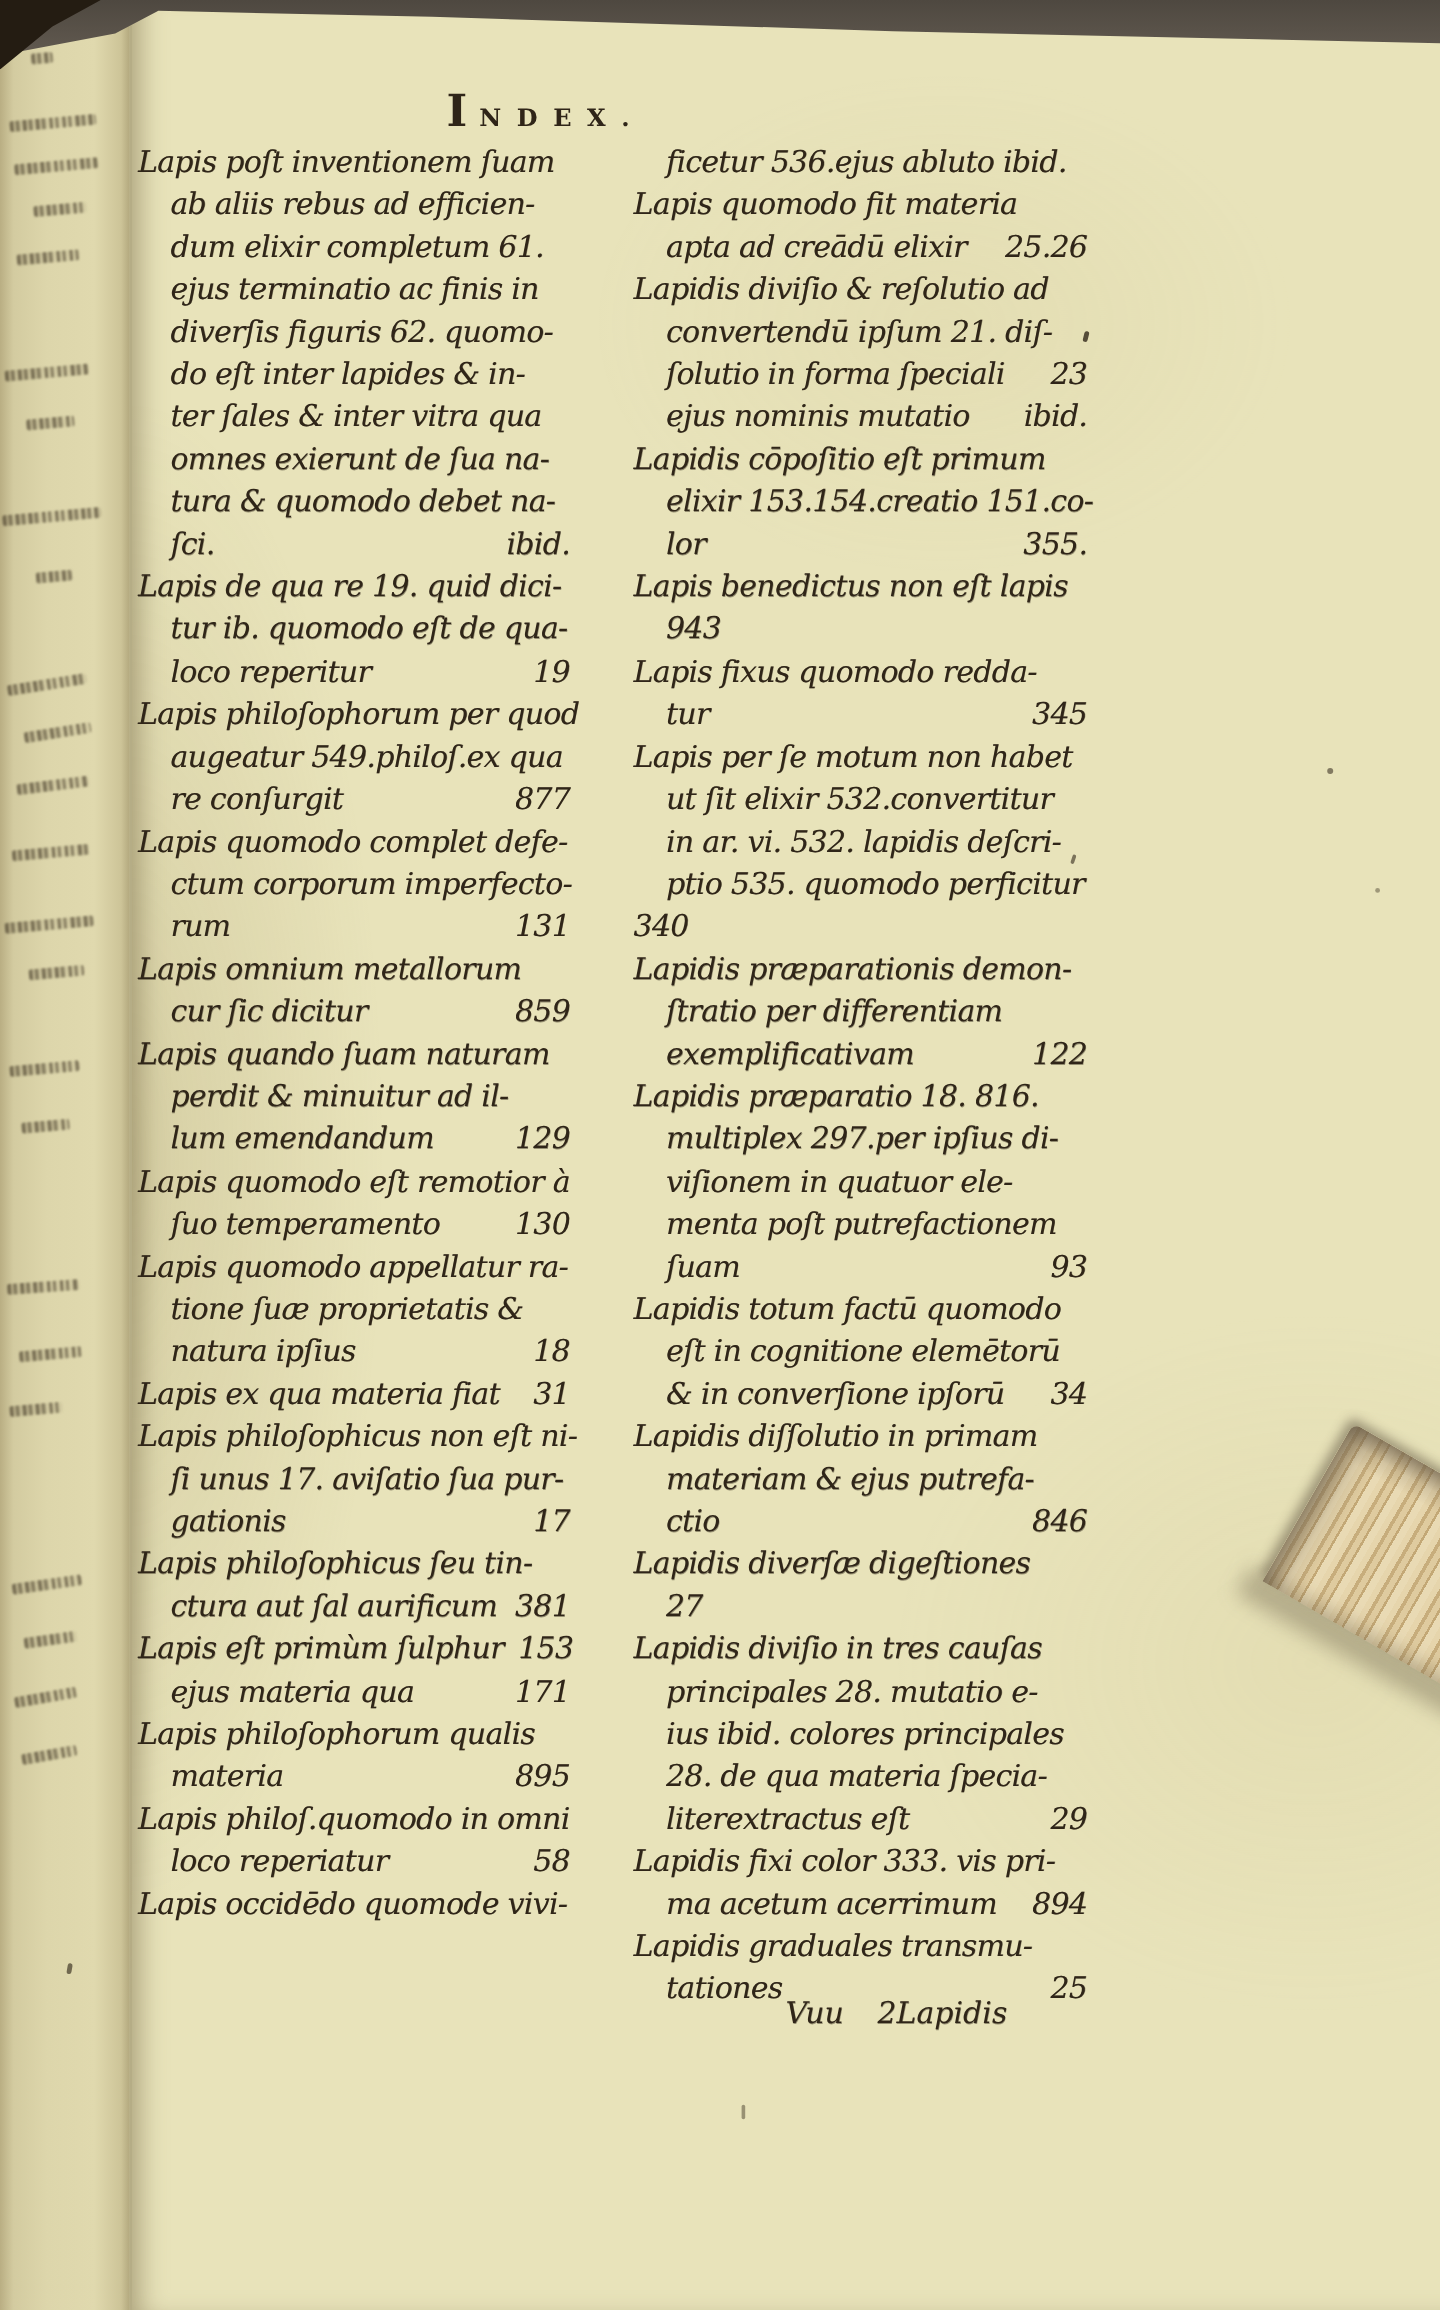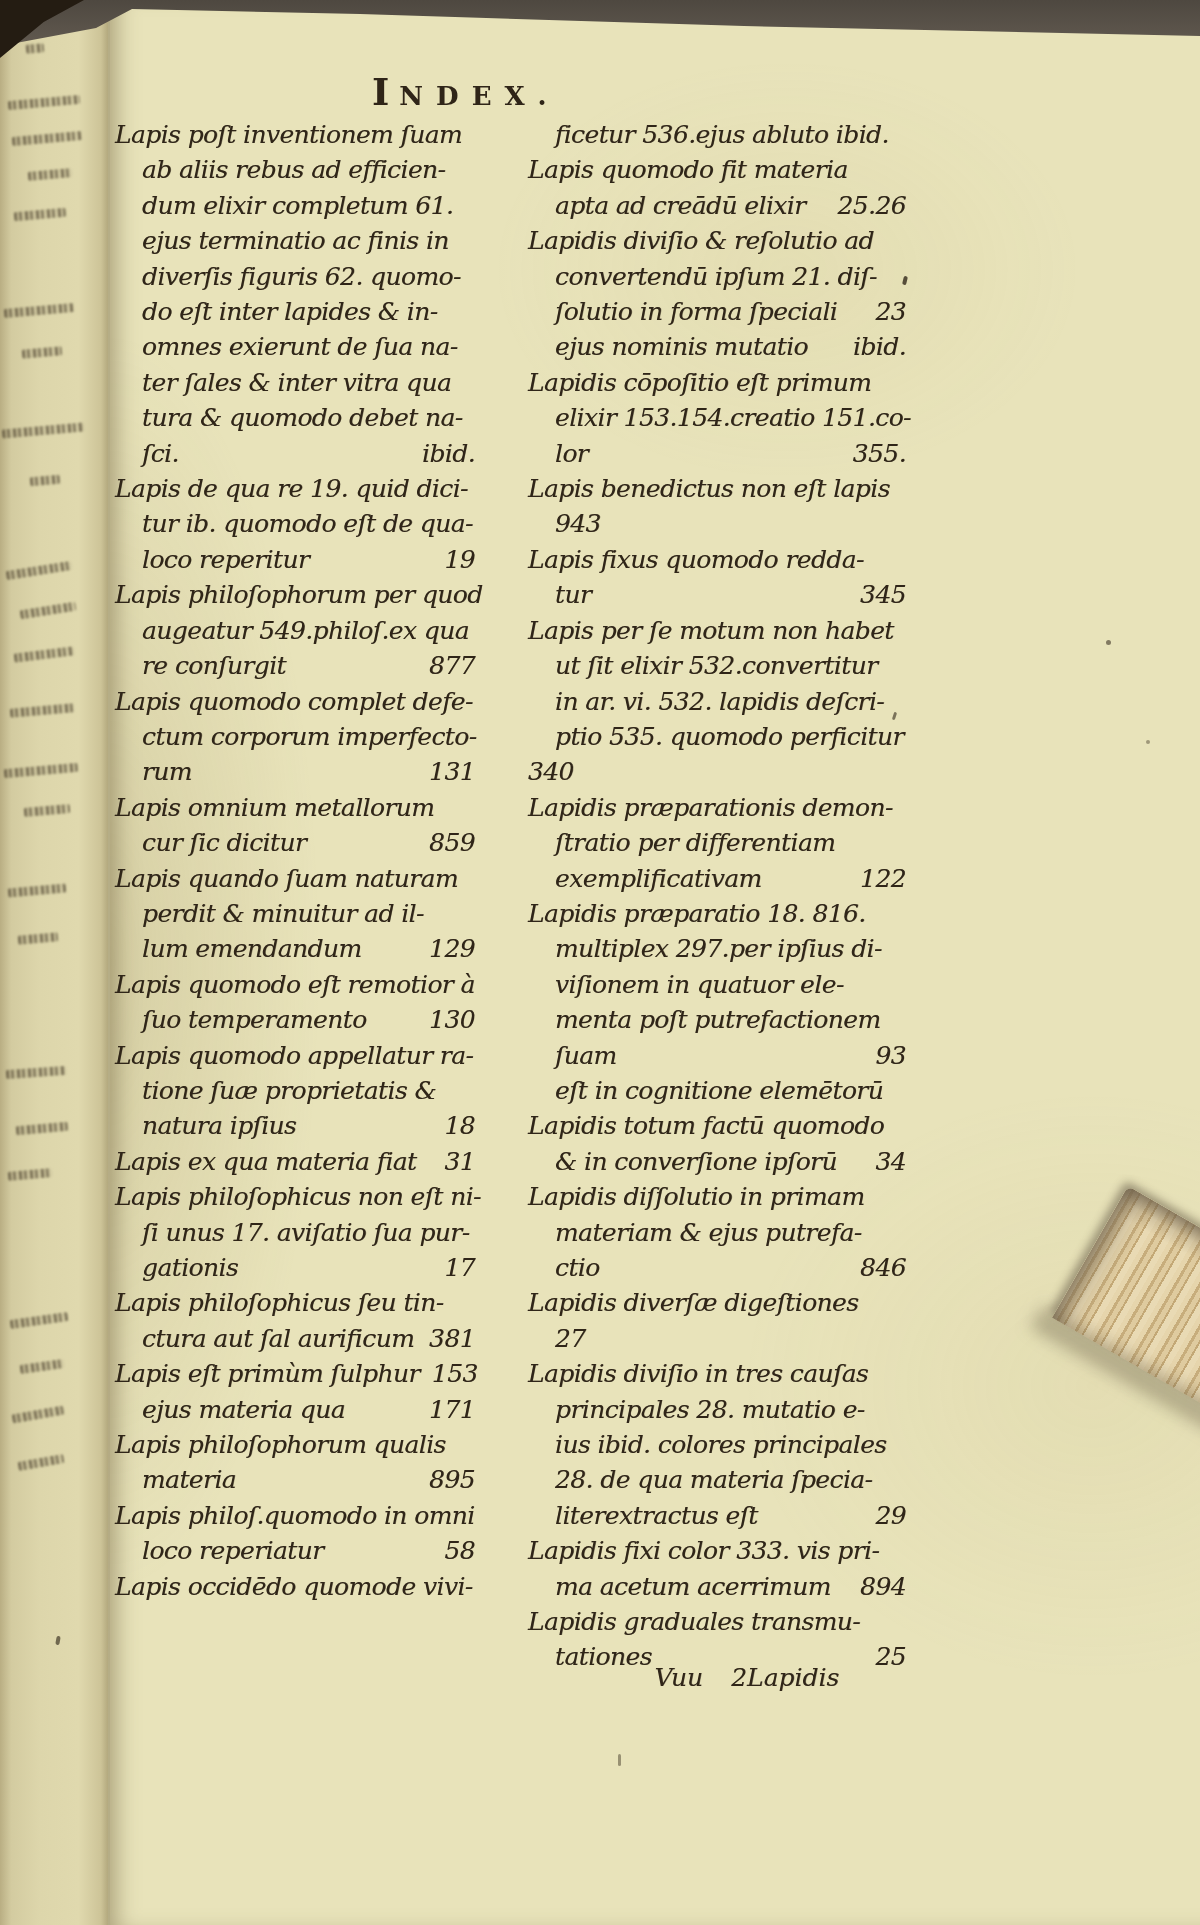--- a/index.html
+++ b/index.html
@@ -50,21 +50,21 @@
     position:absolute;left:0;top:0;width:1200px;height:52px;
     background:linear-gradient(180deg,#4e4840,#645c52);
     clip-path:polygon(0 0,1200px 0,1200px 36px,62% 26px,30% 14px,11% 9px,8% 28px,0 46px);
   }
   
   .header{
     position:absolute;left:372px;top:70px;width:220px;
     color:var(--ink);white-space:nowrap;
   }
   .header .initial{font-size:37px;font-weight:bold;letter-spacing:10px;}
-  .header .rest{font-size:26px;font-weight:bold;letter-spacing:13px;}
+  .header .rest{font-size:20px;font-weight:bold;letter-spacing:13px;}
   
   .col{
     position:absolute;top:117px;color:var(--ink);
     font-style:italic;font-size:25px;letter-spacing:-0.6px;
     line-height:35.4px;white-space:nowrap;
     text-shadow:0.35px 0.25px 0 rgba(47,37,24,.45);
   }
   #left-col{left:115px;width:360px;}
   #right-col{left:528px;width:378px;}
   .line{display:flex;justify-content:space-between;}
@@ -150,24 +150,24 @@
     <div class="line ind">
       <span class="t">ejus terminatio ac finis in</span>
     </div>
     <div class="line ind">
       <span class="t">diverſis figuris 62. quomo-</span>
     </div>
     <div class="line ind">
       <span class="t">do eſt inter lapides &amp; in-</span>
     </div>
     <div class="line ind">
+      <span class="t">ter ſales &amp; inter vitra qua</span>
+    </div>
+    <div class="line ind">
       <span class="t">omnes exierunt de ſua na-</span>
-    </div>
-    <div class="line ind">
-      <span class="t">ter ſales &amp; inter vitra qua</span>
     </div>
     <div class="line ind">
       <span class="t">tura &amp; quomodo debet na-</span>
     </div>
     <div class="line ind">
       <span class="t">ſci.</span>
       <span class="n">ibid.</span>
     </div>
     <div class="line">
       <span class="t">Lapis de qua re 19. quid dici-</span>
@@ -362,25 +362,25 @@
     <div class="line ind">
       <span class="t">viſionem in quatuor ele-</span>
     </div>
     <div class="line ind">
       <span class="t">menta poſt putrefactionem</span>
     </div>
     <div class="line ind">
       <span class="t">ſuam</span>
       <span class="n">93</span>
     </div>
+    <div class="line">
+      <span class="t">Lapidis totum factū quomodo</span>
+    </div>
     <div class="line ind">
       <span class="t">eſt in cognitione elemētorū</span>
-    </div>
-    <div class="line">
-      <span class="t">Lapidis totum factū quomodo</span>
     </div>
     <div class="line ind">
       <span class="t">&amp; in converſione ipſorū</span>
       <span class="n">34</span>
     </div>
     <div class="line">
       <span class="t">Lapidis diſſolutio in primam</span>
     </div>
     <div class="line ind">
       <span class="t">materiam &amp; ejus putrefa-</span>

